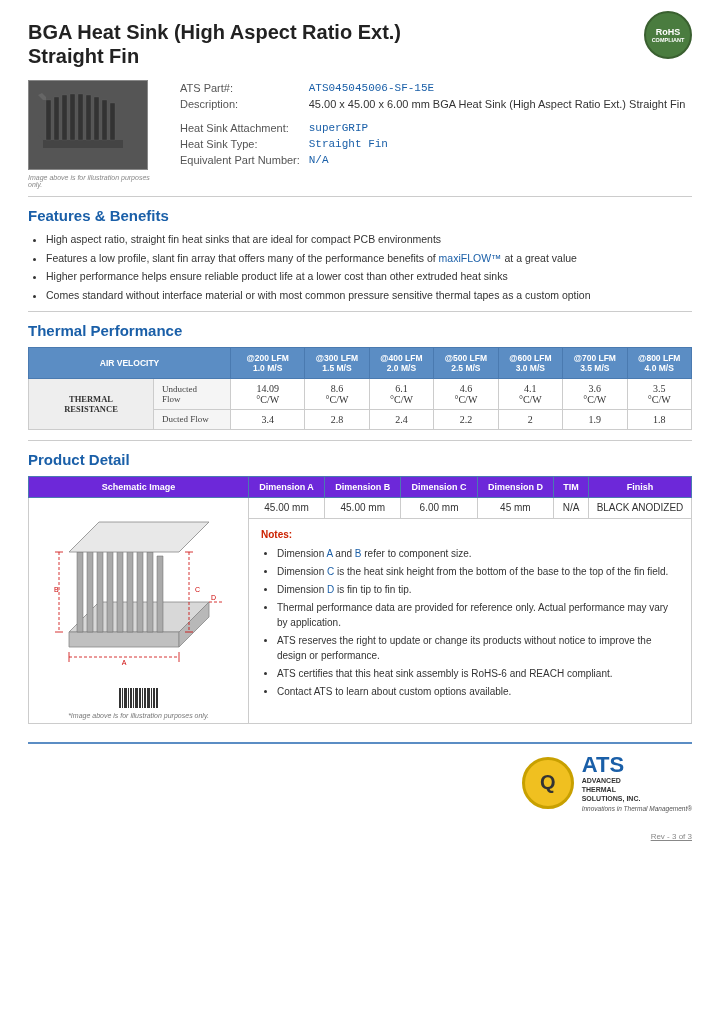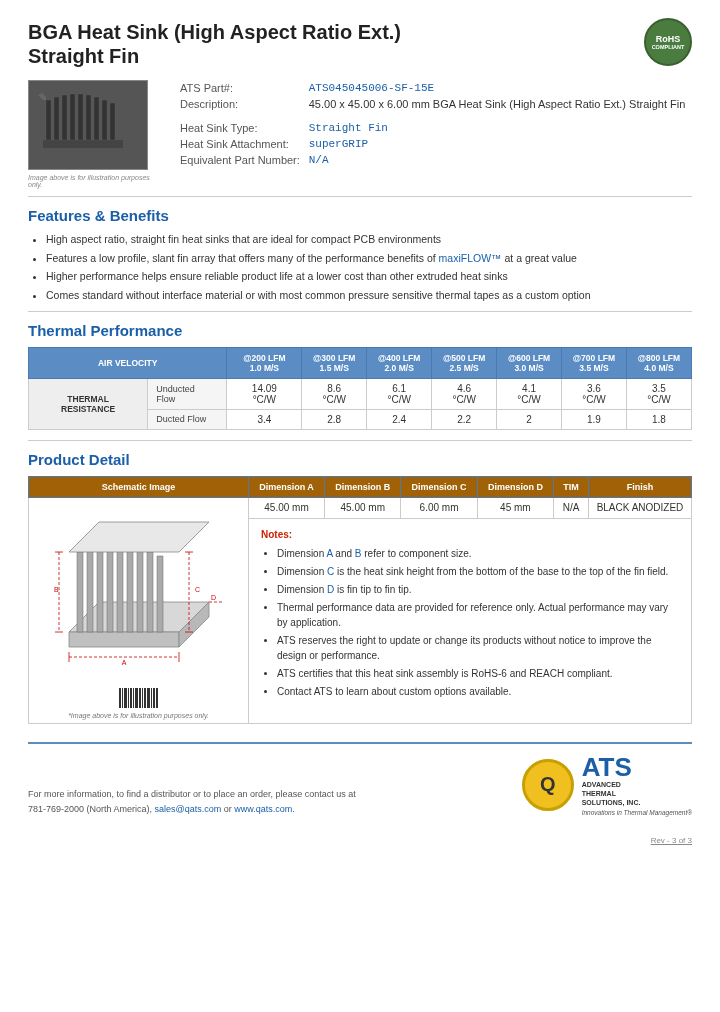--- a/index.html
+++ b/index.html
@@ -20,21 +20,21 @@
     }
     .header-title {
       font-size: 20px;
       font-weight: bold;
       color: #222;
       line-height: 1.2;
       margin-bottom: 12px;
     }
     .rohs-badge {
       position: absolute;
-      top: 18px;
+      top: 11px;
       right: 28px;
       width: 48px;
       height: 48px;
       border-radius: 50%;
       background: #4a7c3f;
       border: 2px solid #3a6030;
       display: flex;
       flex-direction: column;
       align-items: center;
       justify-content: center;
@@ -102,41 +102,42 @@
       text-align: center;
       border: 1px solid #4a7ab0;
       font-weight: bold;
       font-size: 8.5px;
     }
     .thermal-table td {
       padding: 4px 13px;
       border: 1px solid #ccc;
       text-align: center;
       font-size: 10px;
+      font-family: Liberation Serif, serif;
     }
     .thermal-table .row-label {
       background: #f5f5f5;
       text-align: left;
       font-size: 9px;
       color: #444;
       padding-left: 8px;
     }
     .thermal-table .side-header {
       background: #f5f5f5;
       font-weight: bold;
       font-size: 8.5px;
       text-align: center;
       color: #333;
     }
     .air-velocity-header { background: #5b8dc4; color: white; font-weight: bold; font-size: 9px; }
 
     
     .detail-table { width: 100%; border-collapse: collapse; font-size: 9.5px; }
     .detail-table th {
-      background: #a16207;
+      background: #6d28d9;
       color: white;
       padding: 5px 6px;
       text-align: center;
       border: 1px solid #4a7ab0;
       font-size: 9px;
     }
     .detail-table td {
       padding: 4px 6px;
       border: 1px solid #ccc;
       text-align: center;
@@ -181,21 +182,21 @@
       background: #f0c020;
       border: 3px solid #c8a000;
       display: flex;
       align-items: center;
       justify-content: center;
       font-size: 20px;
       font-weight: bold;
       color: #333;
     }
     .ats-text-block { text-align: left; }
-    .ats-big { font-size: 26px; font-weight: bold; color: #1a5fa8; line-height: 1; }
+    .ats-big { font-size: 22px; font-weight: bold; color: #1a5fa8; line-height: 1; }
     .ats-sub { font-size: 7px; color: #333; font-weight: bold; line-height: 1.3; }
     .ats-tagline { font-size: 6.5px; color: #555; font-style: italic; margin-top: 2px; }
     .page-num { font-size: 8px; color: #888; text-align: right; margin-top: 20px; text-decoration: underline; }
   </style>
 </head>
 <body>
 
 <div class="page">
 
   <div class="rohs-badge">
@@ -242,26 +243,26 @@
           <td class="info-value blue">ATS045045006-SF-15E</td>
         </tr>
         <tr>
           <td class="info-label">Description:</td>
           <td class="info-value">45.00 x 45.00 x 6.00 mm BGA Heat Sink (High Aspect Ratio Ext.) Straight Fin</td>
         </tr>
         <tr>
               <td colspan="2" style="padding:4px 0;"></td>
             </tr>
         <tr>
+          <td class="info-label">Heat Sink Attachment:</td>
+          <td class="info-value blue">superGRIP</td>
+        </tr>
+        <tr>
           <td class="info-label">Heat Sink Type:</td>
           <td class="info-value blue">Straight Fin</td>
-        </tr>
-        <tr>
-          <td class="info-label">Heat Sink Attachment:</td>
-          <td class="info-value blue">superGRIP</td>
         </tr>
         <tr>
           <td class="info-label">Equivalent Part Number:</td>
           <td class="info-value blue">N/A</td>
         </tr>
       </tbody>
         </table>
     </div>
   </div>
 
@@ -437,27 +438,20 @@
               <li>Contact ATS to learn about custom options available.</li>
             </ul>
           </div>
         </td>
       </tr>
     </tbody>
   </table>
 
   <div class="footer-area">
     <div class="footer-left">
-      <div>
-        <span>For more information, to find a distributor or to place an order, please contact us at</span><br>
-        <span>781-769-2000 (North America),</span>
-        <span class="blue">sales@qats.com</span>
-        <span> or </span>
-        <span class="blue">www.qats.com.</span>
-      </div>
     </div>
     <div class="ats-logo">
       <div class="ats-logo-circle">Q</div>
       <div class="ats-text-block">
         <div class="ats-big">ATS</div>
         <div class="ats-sub">ADVANCED</div>
         <div class="ats-sub">THERMAL</div>
         <div class="ats-sub">SOLUTIONS, INC.</div>
         <div class="ats-tagline">Innovations in Thermal Management®</div>
       </div>

